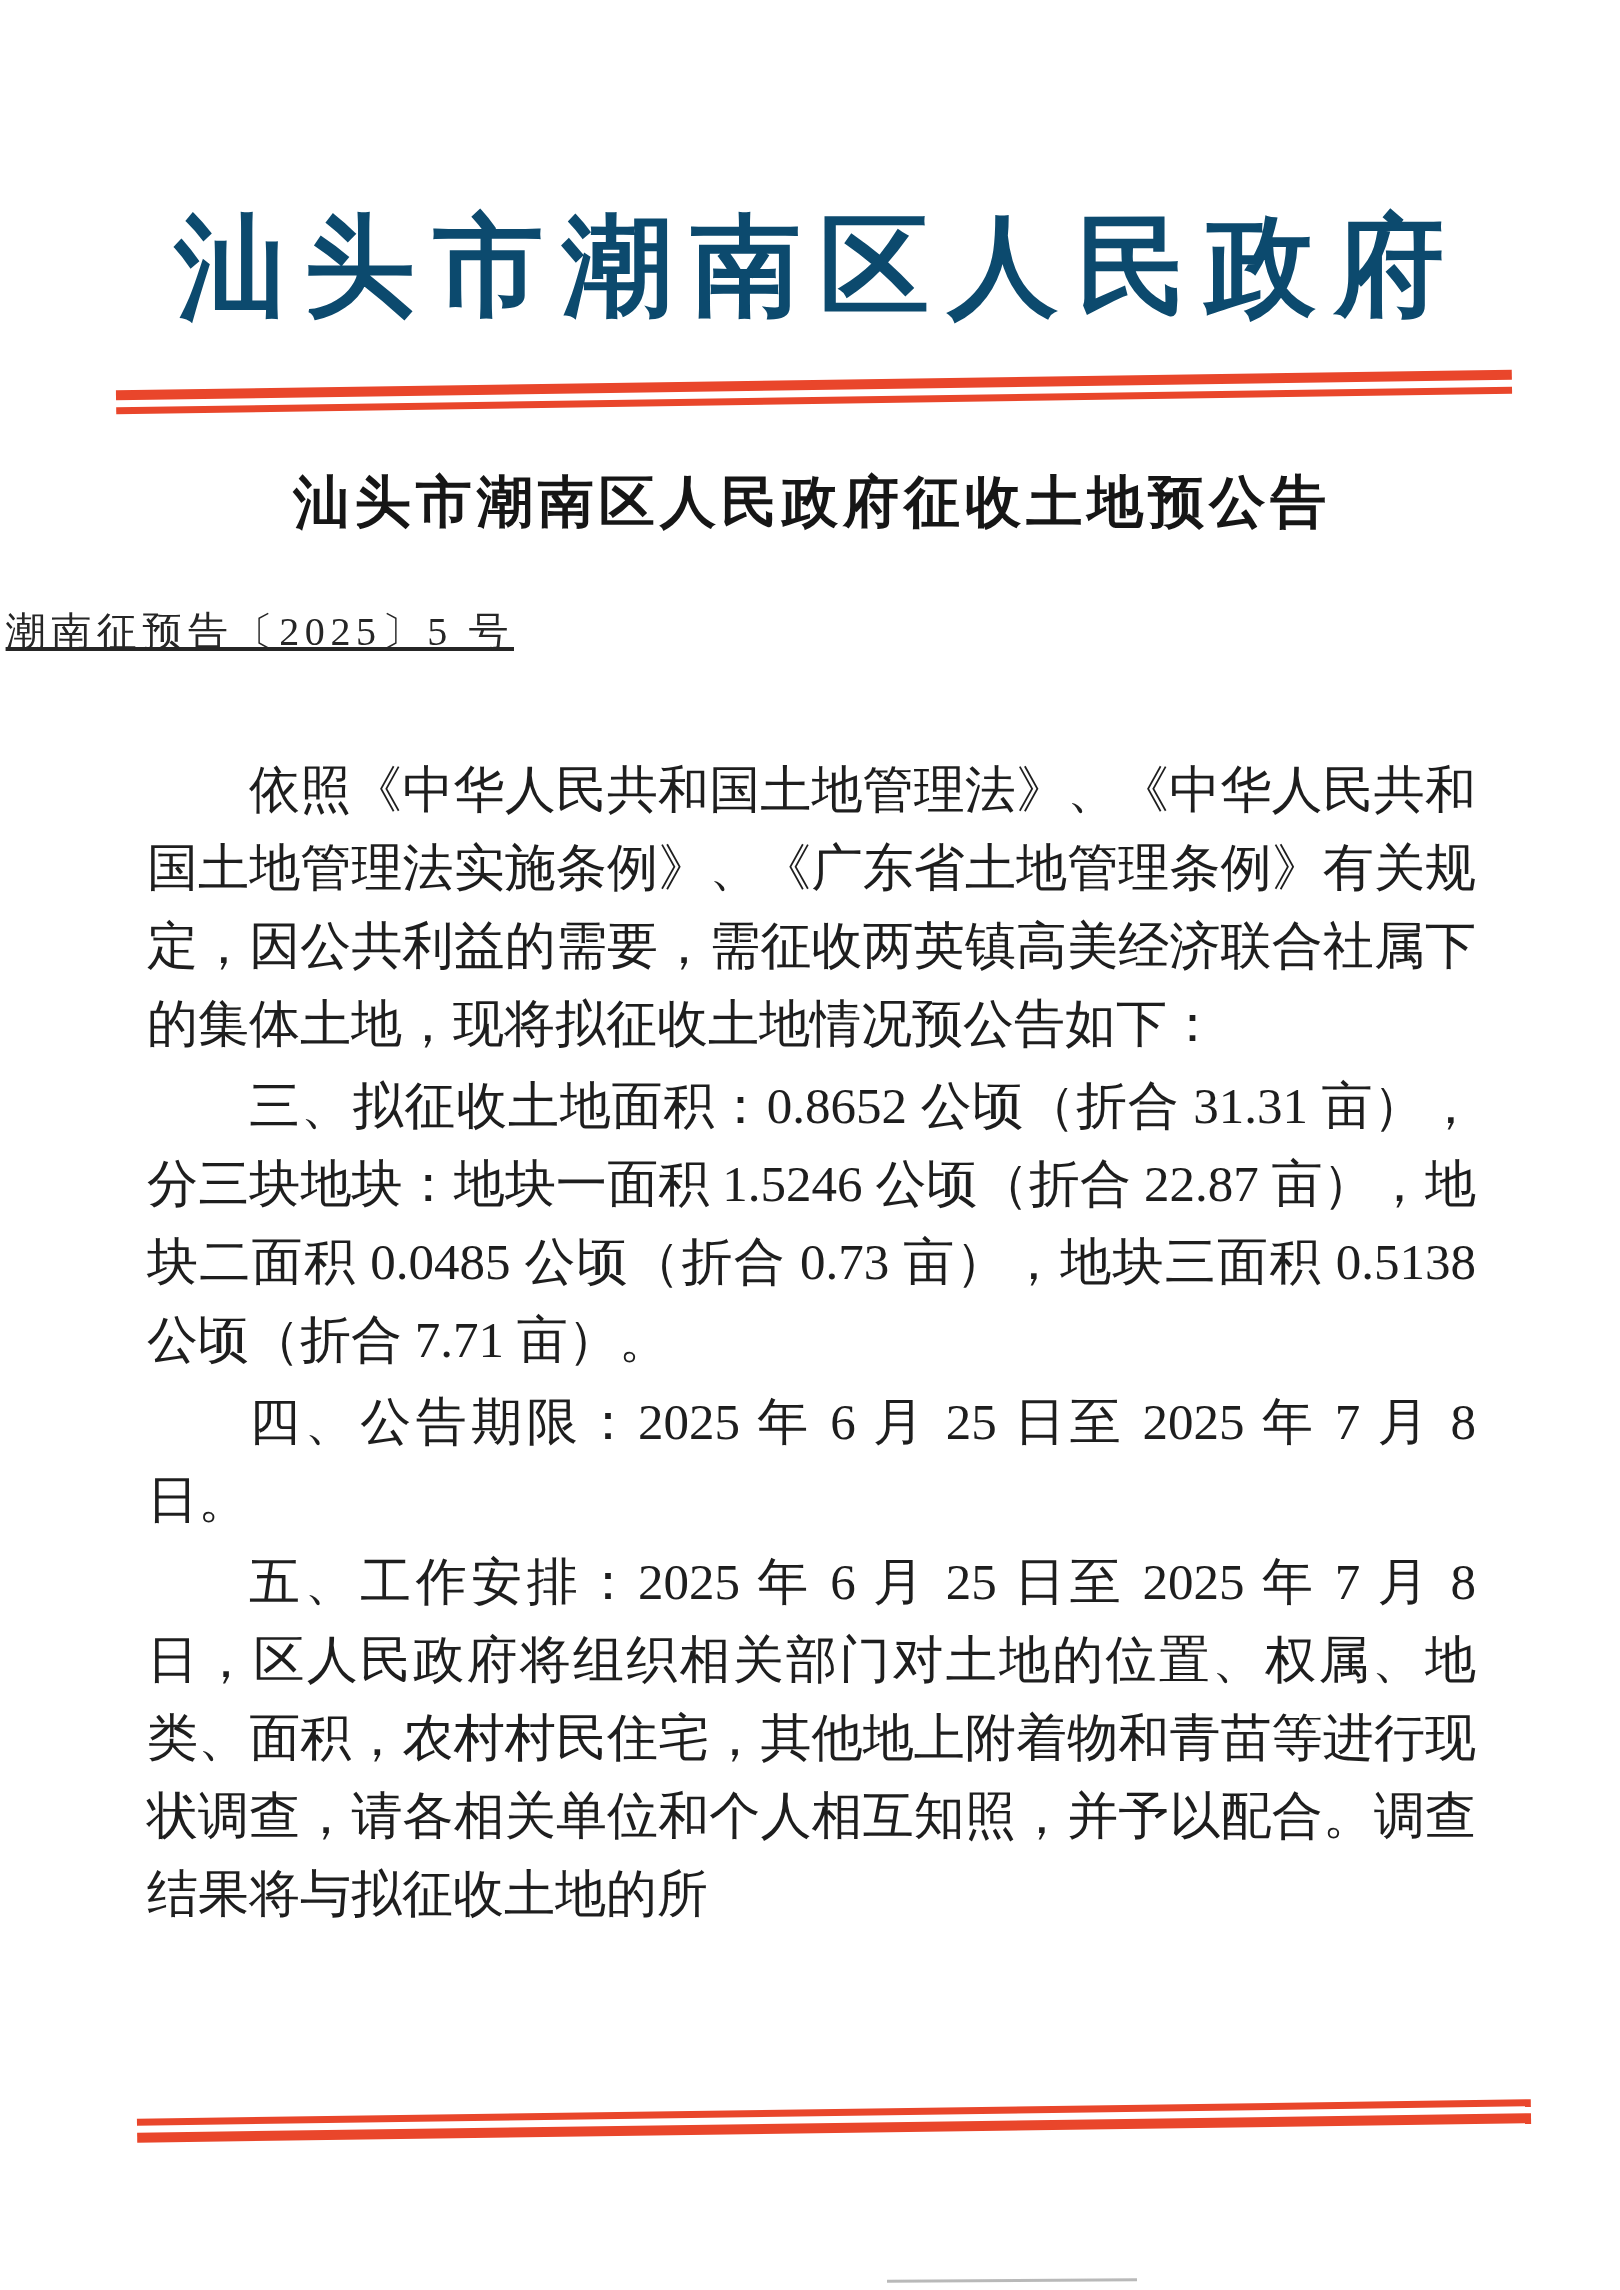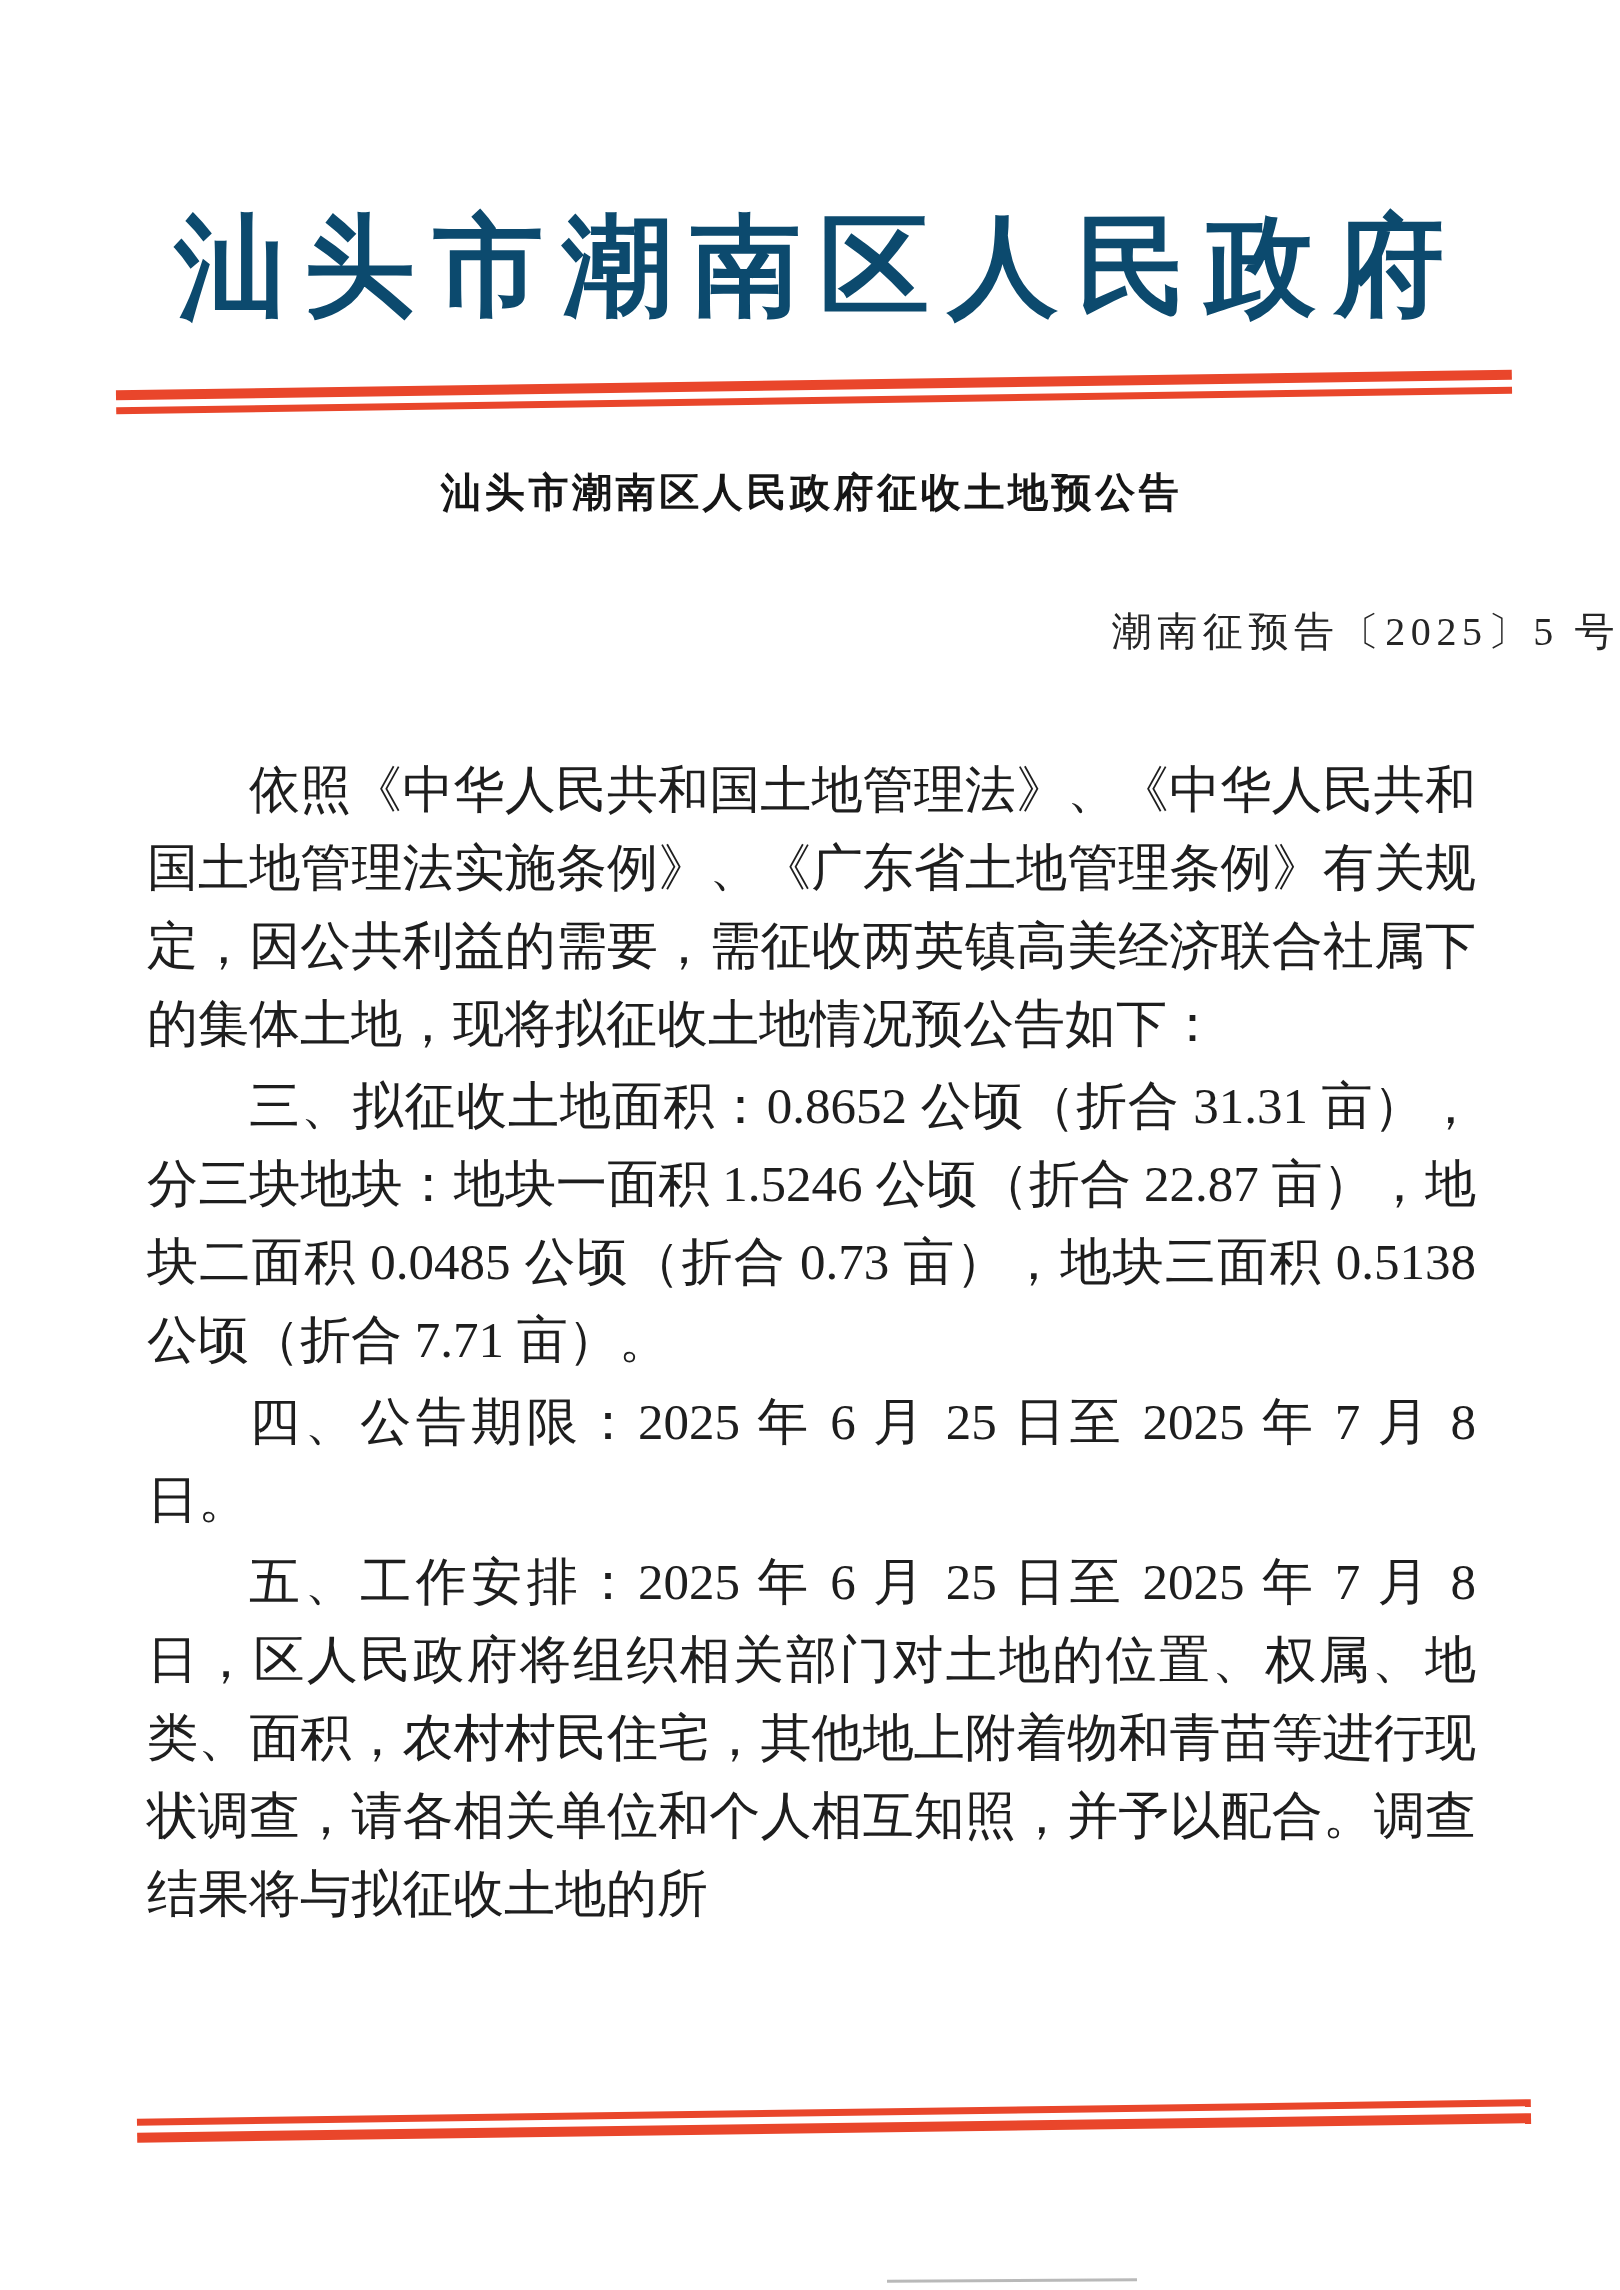--- a/index.html
+++ b/index.html
@@ -44,41 +44,42 @@
   .rule .bar-gap { height: 6.9px; background: transparent; }
   .rule .bar-thin { height: 6.9px; background: #e9462b; }
 
   
   .doc-title {
     position: absolute;
     top: 465px;
     left: 0;
     width: 100%;
     text-align: center;
-    font-size: 40px;
+    font-size: 56px;
     font-weight: 700;
     color: #161616;
     letter-spacing: 0.09em;
     text-indent: 0.09em;
     white-space: nowrap;
   }
 
   
   .doc-number {
     position: absolute;
     top: 604px;
     left: 0;
     width: 100%;
-    text-align: right;
+    text-align: left;
     font-size: 40px;
     font-weight: 400;
     color: #262626;
     letter-spacing: 0.14em;
     text-indent: 0.14em;
     white-space: nowrap;
+    text-decoration: underline;
   }
 
   
   .body-text {
     position: absolute;
     top: 747px;
     left: 143px;
     width: 1337px;
     font-size: 51px;
     line-height: 78px;

